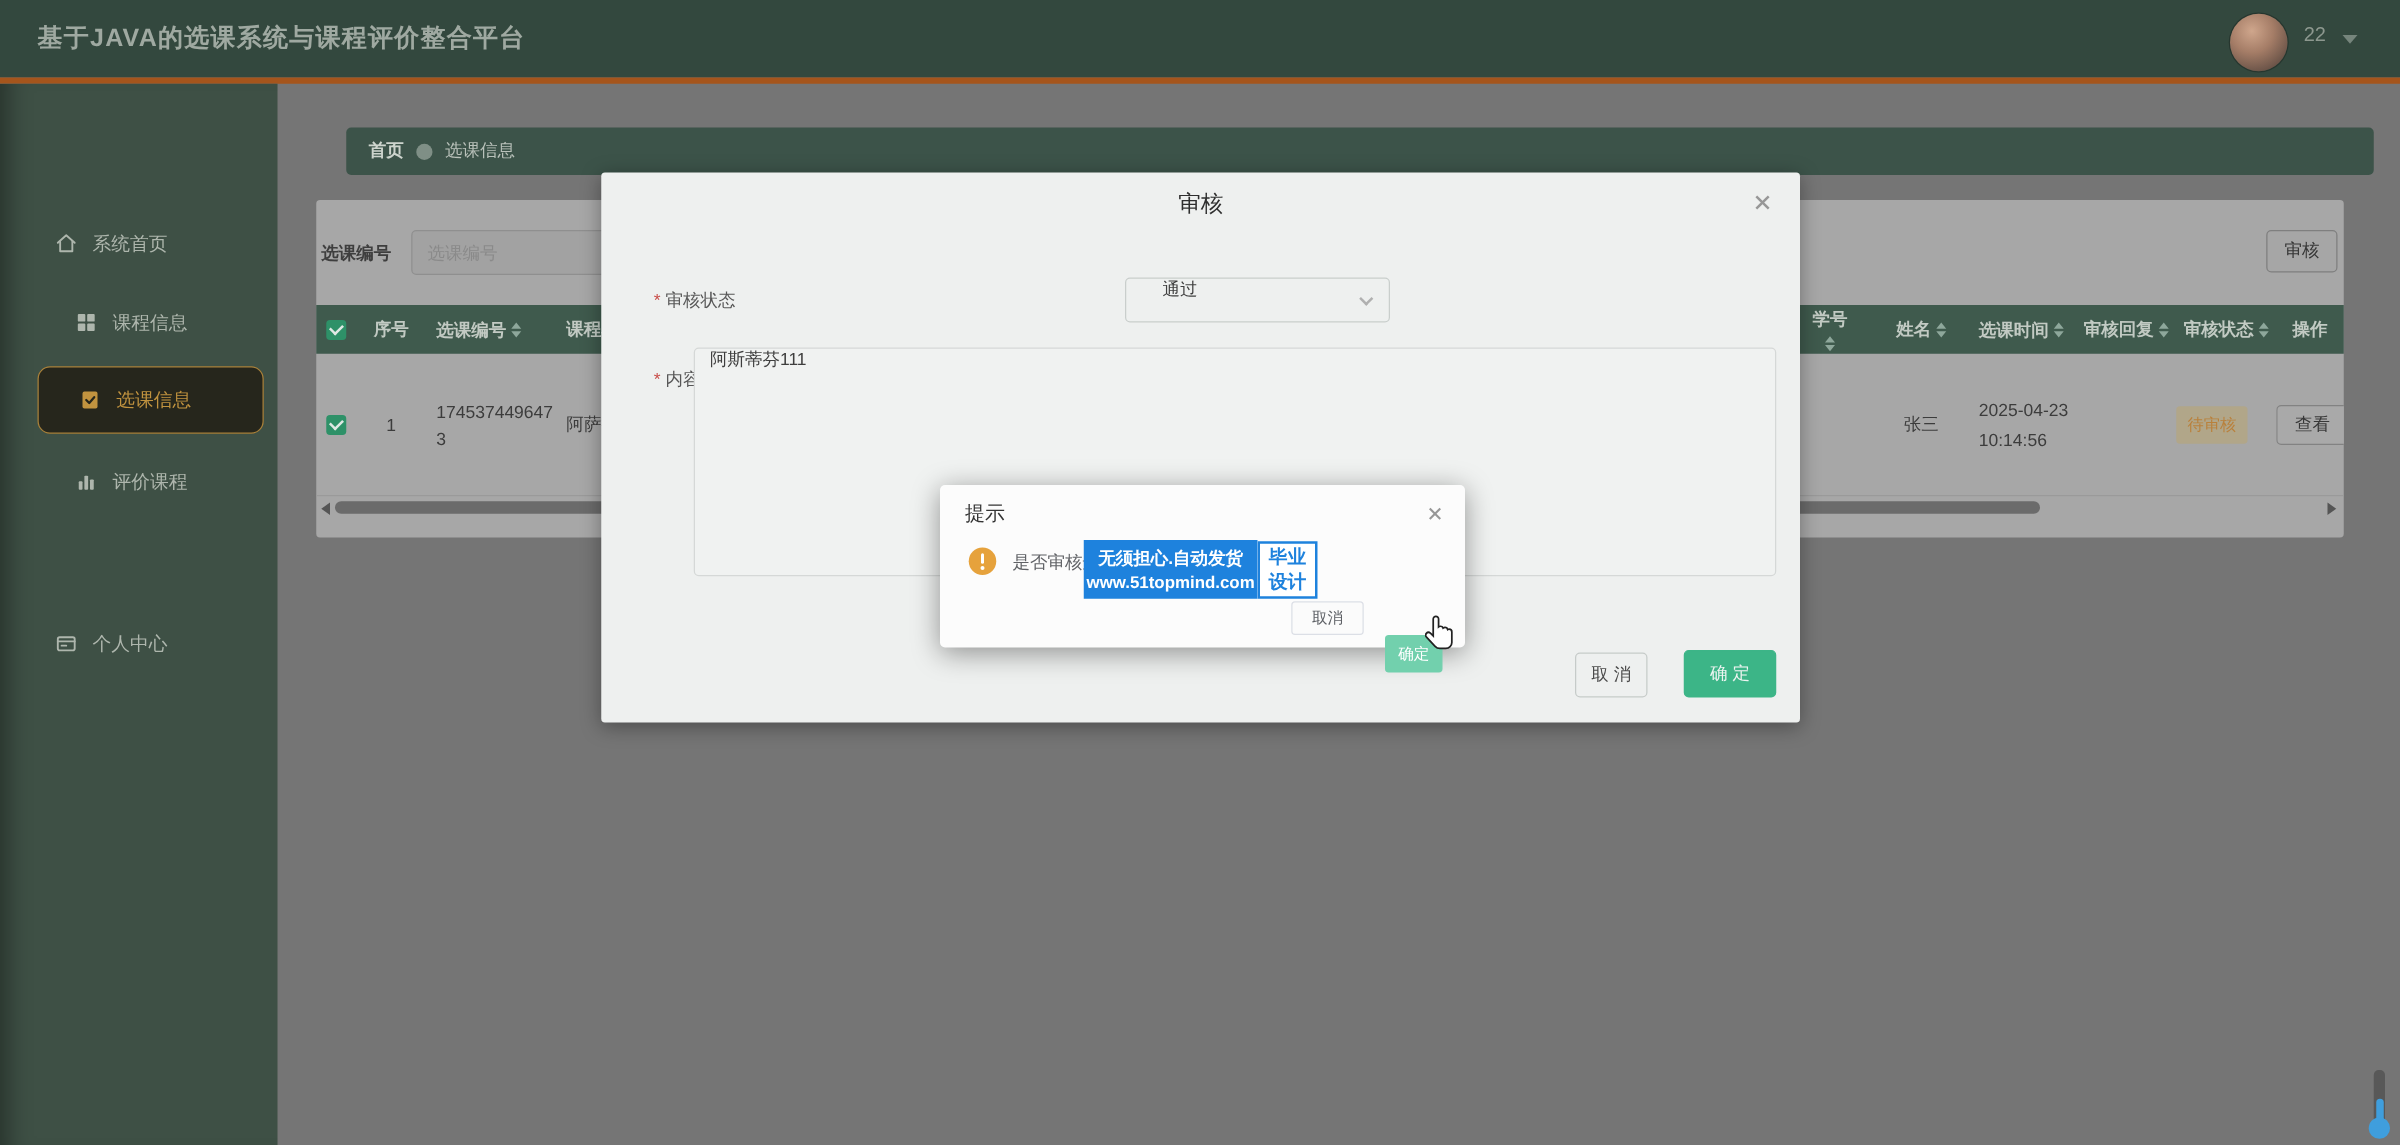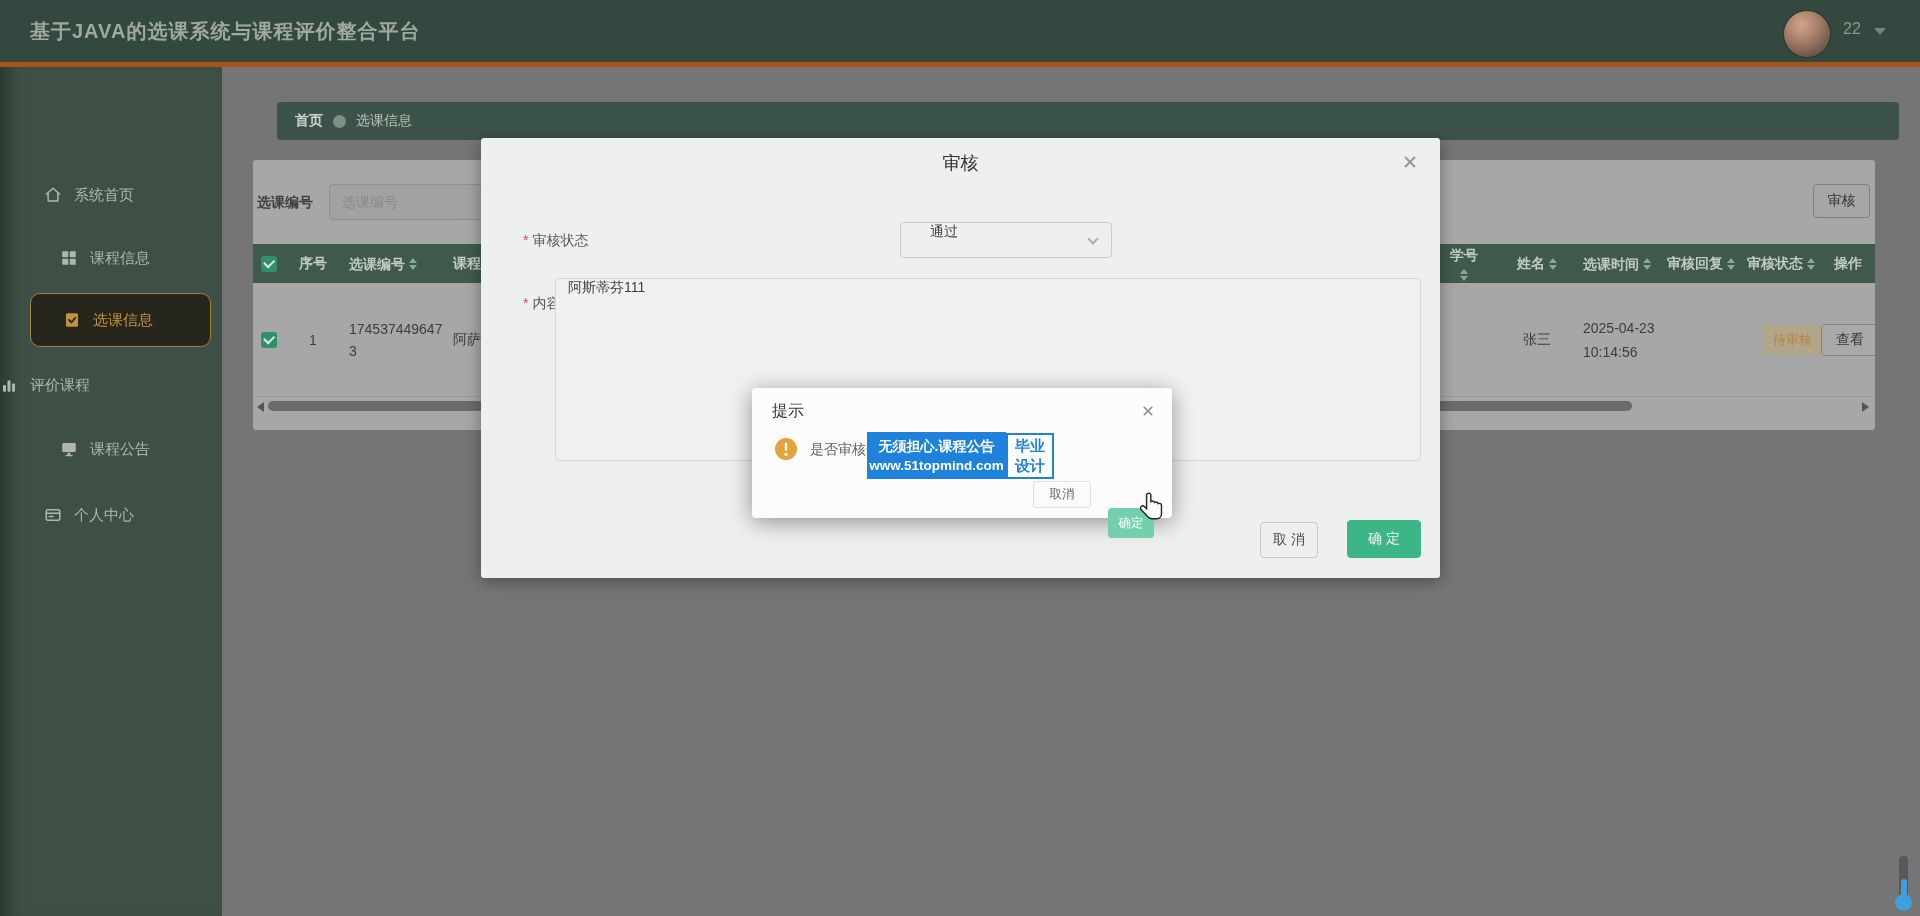--- a/index.html
+++ b/index.html
@@ -18,21 +18,21 @@
   .accent-line{position:absolute;left:0;top:62px;width:1920px;height:5px;background:#a5551c;}
 
   
   .sidebar{position:absolute;left:0;top:67px;width:222px;height:849px;background:#3e5045;
            box-shadow:inset 22px 0 20px -16px rgba(0,0,0,.38);}
   .menu-item{position:absolute;left:0;width:222px;height:40px;display:flex;align-items:center;gap:12px;
              color:#aeb6ad;font-size:15px;cursor:pointer;}
   .menu-item svg{width:18px;height:18px;flex:0 0 18px;}
   .mi-1{top:108px;padding-left:44px;}
   .mi-2{top:171px;padding-left:60px;}
-  .mi-4{top:298px;}
+  .mi-4{top:298px;padding-left:60px;}
   .mi-5{top:362px;padding-left:60px;}
   .mi-6{top:428px;padding-left:44px;}
   .menu-item.selected{left:30px;top:226px;width:181px;height:54px;background:#26261c;
       border:1px solid #a8803a;border-radius:10px;color:#c1933f;padding-left:32px;}
 
   
   .breadcrumb{position:absolute;left:253px;top:102px;width:1622px;height:38px;background:#3c5349;border-radius:4px;
               display:flex;align-items:center;padding-left:18px;font-size:14px;color:#b9c1ba;margin-left:24px;}
   .breadcrumb .home{font-weight:bold;color:#cdd4cd;}
   .bc-dot{width:13px;height:13px;border-radius:50%;background:#7f8f86;margin:0 10px;}
@@ -50,21 +50,21 @@
   .trow{position:absolute;left:0;top:123px;width:1622px;height:114px;display:flex;align-items:center;
         color:#3c3c3c;font-size:14px;border-bottom:1px solid #9a9a9a;}
   .c-cb{width:32px;display:flex;justify-content:center;}
   .c-idx{width:56px;text-align:center;}
   .c-cno{width:106px;padding-left:8px;word-break:break-all;line-height:22px;}
   .c-cname{width:984px;text-align:left;padding-left:6px;display:flex;align-items:center;}
   .c-sno{width:66px;flex-direction:column;}
   .c-name{width:80px;text-align:center;display:flex;justify-content:center;align-items:center;}
   .c-time{width:84px;padding-left:6px;line-height:24px;}
   .c-reply{width:80px;text-align:center;display:flex;justify-content:center;align-items:center;}
-  .c-status{width:80px;display:flex;justify-content:flex-end;align-items:center;}
+  .c-status{width:80px;display:flex;justify-content:flex-start;align-items:center;}
   .c-act{width:54px;display:flex;align-items:center;overflow:hidden;}
   .hc{display:flex;align-items:center;justify-content:center;gap:4px;}
   .hl{justify-content:flex-start;}
 
   .sort{display:inline-flex;flex-direction:column;gap:2px;}
   .sort i{display:block;width:0;height:0;border-left:4px solid transparent;border-right:4px solid transparent;}
   .sort .up{border-bottom:5px solid #8ea79b;}
   .sort .dn{border-top:5px solid #8ea79b;}
 
   .checkbox{width:16px;height:16px;border-radius:3px;background:#2e9168;position:relative;cursor:pointer;}
@@ -167,28 +167,20 @@
       <span>选课信息</span>
     </div>
     <div class="menu-item mi-4">
       <svg viewBox="0 0 24 24" fill="currentColor">
           <rect x="4" y="12" width="4" height="9" rx="1"></rect>
           <rect x="10" y="6" width="4" height="15" rx="1"></rect>
           <rect x="16" y="10" width="4" height="11" rx="1"></rect>
         </svg>
       <span>评价课程</span>
     </div>
-    <div class="menu-item mi-5">
-      <svg viewBox="0 0 24 24" fill="currentColor">
-          <rect x="3" y="4" width="18" height="12" rx="1.5"></rect>
-          <rect x="10" y="17" width="4" height="3"></rect>
-          <rect x="7" y="20" width="10" height="1.8" rx="0.9"></rect>
-        </svg>
-      <span>课程公告</span>
-    </div>
     <div class="menu-item mi-6">
       <svg viewBox="0 0 24 24" fill="none" stroke="currentColor" stroke-width="2" stroke-linecap="round">
           <rect x="3" y="5" width="18" height="14" rx="2"></rect>
           <path d="M3 9.5 H21"></path>
           <path d="M7 14 H12"></path>
         </svg>
       <span>个人中心</span>
     </div>
   </div>
 
@@ -309,21 +301,21 @@
     <div class="cf-title">提示</div>
     <span class="x-btn cf-close"></span>
     <svg class="cf-icon" viewBox="0 0 24 24">
       <circle cx="12" cy="12" r="11" fill="#e6a23c"></circle>
       <rect x="10.8" y="5.5" width="2.4" height="8.5" rx="1.2" fill="#fff"></rect>
       <circle cx="12" cy="17.3" r="1.6" fill="#fff"></circle>
     </svg>
     <div class="cf-msg">是否审核选</div>
 
     <div class="wm-blue">
-      <span class="wm-l1">无须担心.课程公告</span>
+      <span class="wm-l1">无须担心.自动发货</span>
       <span class="wm-l2">www.51topmind.com</span>
     </div>
     <div class="wm-badge">
       <span>毕业</span>
       <span>设计</span>
     </div>
 
     <button class="cf-cancel">取消</button>
     <button class="cf-ok">确定</button>
   </div>

